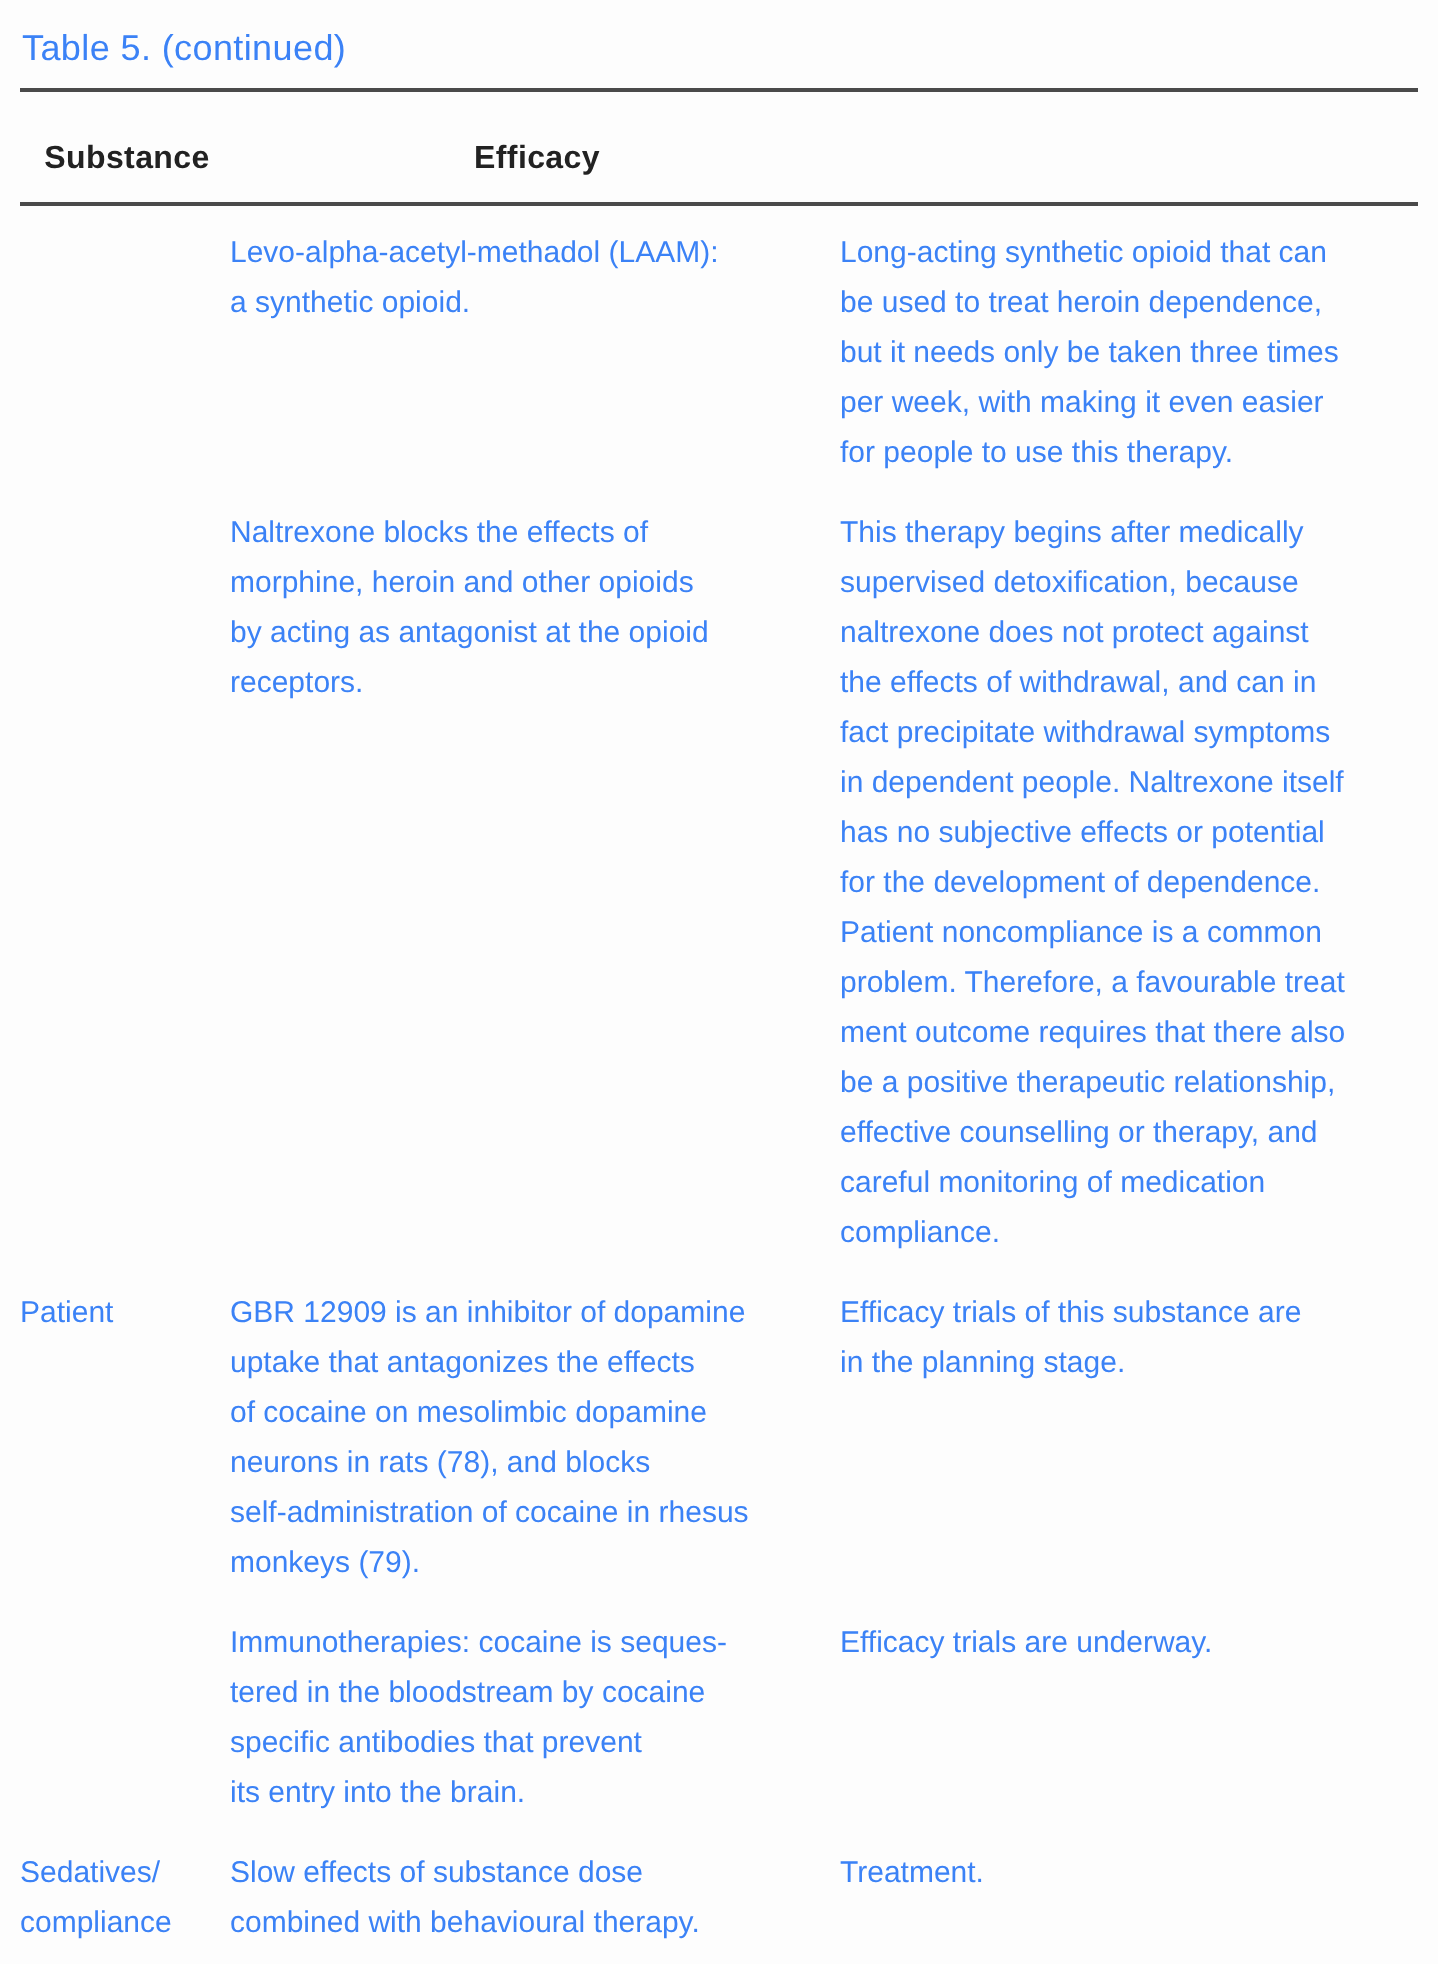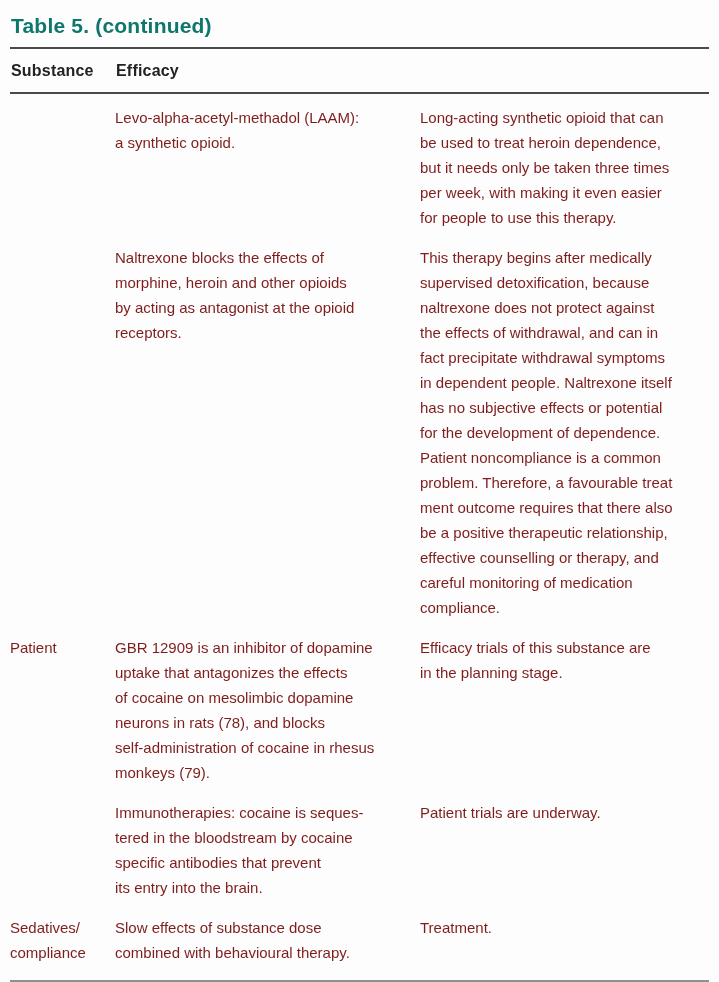--- a/index.html
+++ b/index.html
@@ -12,53 +12,54 @@
     width: 719px;
     height: 982px;
     background: #fdfdfd;
     font-family: "Liberation Sans", "DejaVu Sans", sans-serif;
     color: #3a3a3a;
     box-sizing: border-box;
     padding: 12px 10px 0 10px;
     overflow: hidden;
   }
   .table-title {
-    font-size: 21px;
-    font-weight: bold;
-    color: #0f766e;
+    font-size: 18px;
+    font-weight: normal;
+    color: #3b82f6;
     padding: 2px 0 9px 1px;
     letter-spacing: 0.2px;
   }
   .rule-dark {
     border-top: 2px solid #4a4a4a;
   }
   .header-row {
     display: grid;
     grid-template-columns: 105px 305px 1fr;
-    padding: 13px 0 12px 1px;
+    padding: 25px 0 12px 1px;
+    text-align: center;
   }
   .header-cell {
     font-size: 16px;
     font-weight: bold;
     color: #222222;
     letter-spacing: 0.2px;
   }
   .tbody {
     padding-top: 11px;
   }
   .row {
     display: grid;
     grid-template-columns: 105px 305px 1fr;
     margin-bottom: 15px;
   }
   .cell {
     font-size: 15px;
     line-height: 25px;
     white-space: pre-line;
-    color: #7f1d1d;
+    color: #3b82f6;
   }
   .rule-bottom {
     margin-top: 1px;
     border-top: 5px double #8f8f8f;
     height: 0;
   }
 </style>
 </head>
 <body>
 
@@ -122,21 +123,21 @@
       <div class="cell">Efficacy trials of this substance are
 in the planning stage.</div>
     </div>
 
     <div class="row">
       <div class="cell"></div>
       <div class="cell">Immunotherapies: cocaine is seques-
 tered in the bloodstream by cocaine
 specific antibodies that prevent
 its entry into the brain.</div>
-      <div class="cell">Patient trials are underway.</div>
+      <div class="cell">Efficacy trials are underway.</div>
     </div>
 
     <div class="row">
       <div class="cell">Sedatives/
 compliance</div>
       <div class="cell">Slow effects of substance dose
 combined with behavioural therapy.</div>
       <div class="cell">Treatment.</div>
     </div>
 

